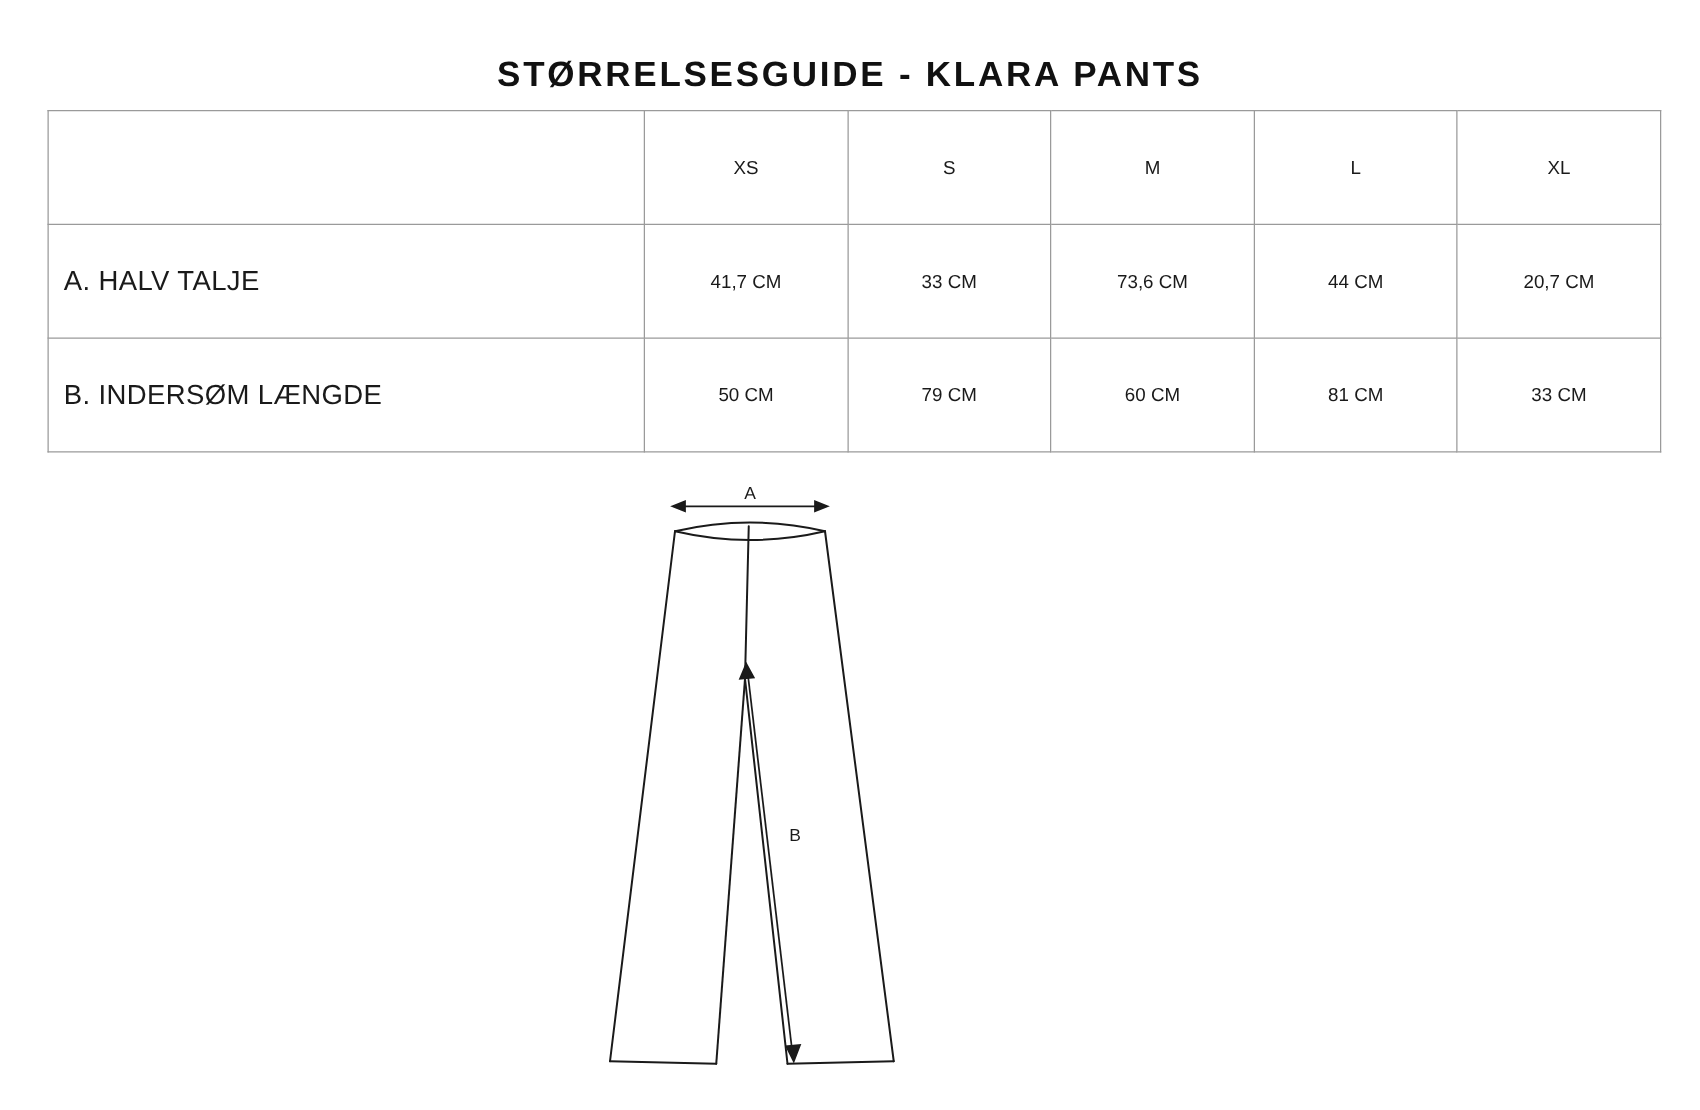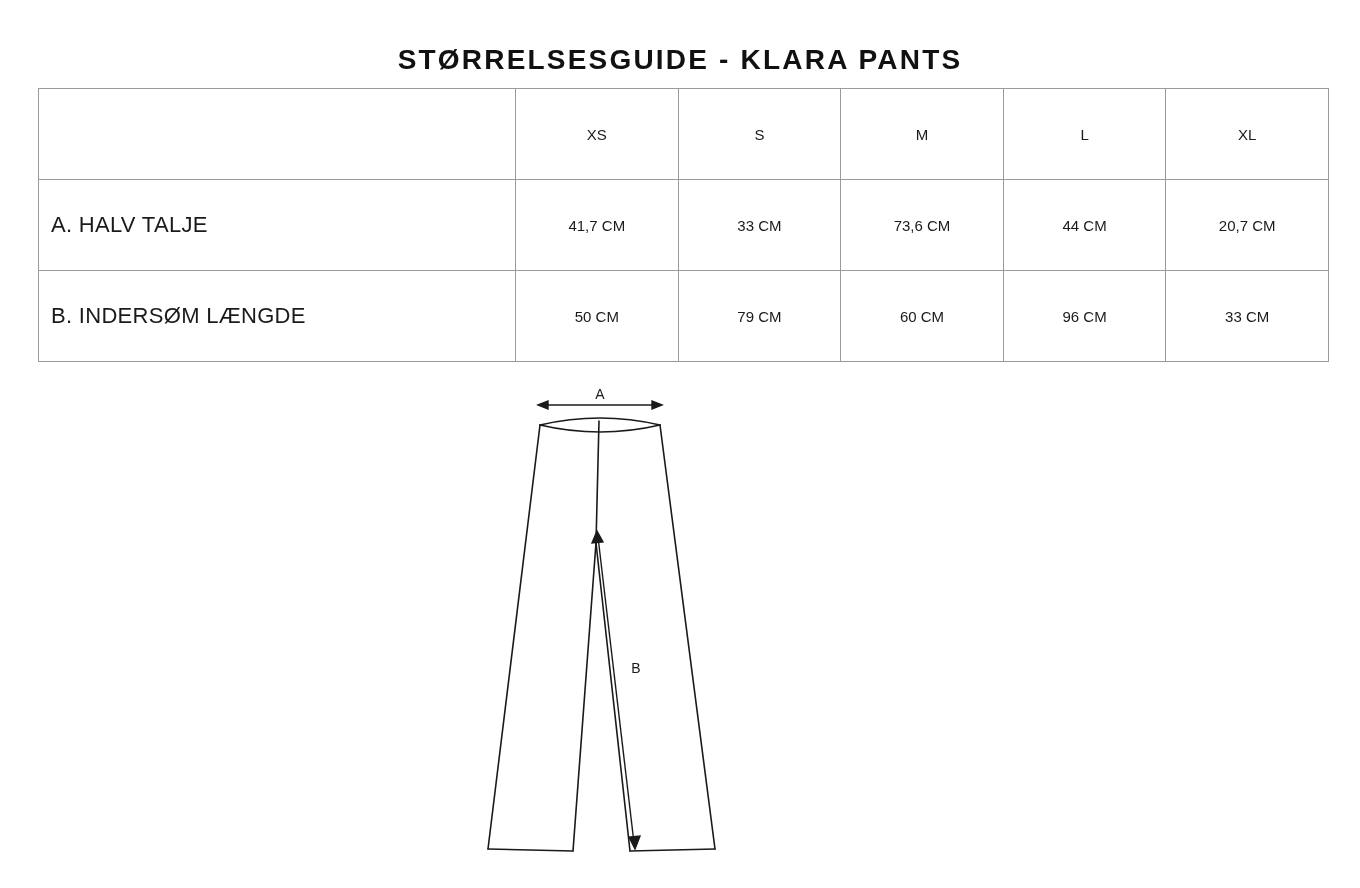--- a/index.html
+++ b/index.html
@@ -108,21 +108,21 @@
           <td>33 CM</td>
           <td>73,6 CM</td>
           <td>44 CM</td>
           <td>20,7 CM</td>
         </tr>
         <tr>
           <td class="rowlabel">B. INDERSØM LÆNGDE</td>
           <td>50 CM</td>
           <td>79 CM</td>
           <td>60 CM</td>
-          <td>96 CM</td>
+          <td>81 CM</td>
           <td>33 CM</td>
         </tr>
       </tbody>
     </table>
   </div>
 
   <div class="diagram">
     <svg width="420" height="480" viewBox="0 0 420 480">
       <g fill="none" stroke="#1a1a1a" stroke-width="1.6" stroke-linejoin="round" stroke-linecap="round">
 

